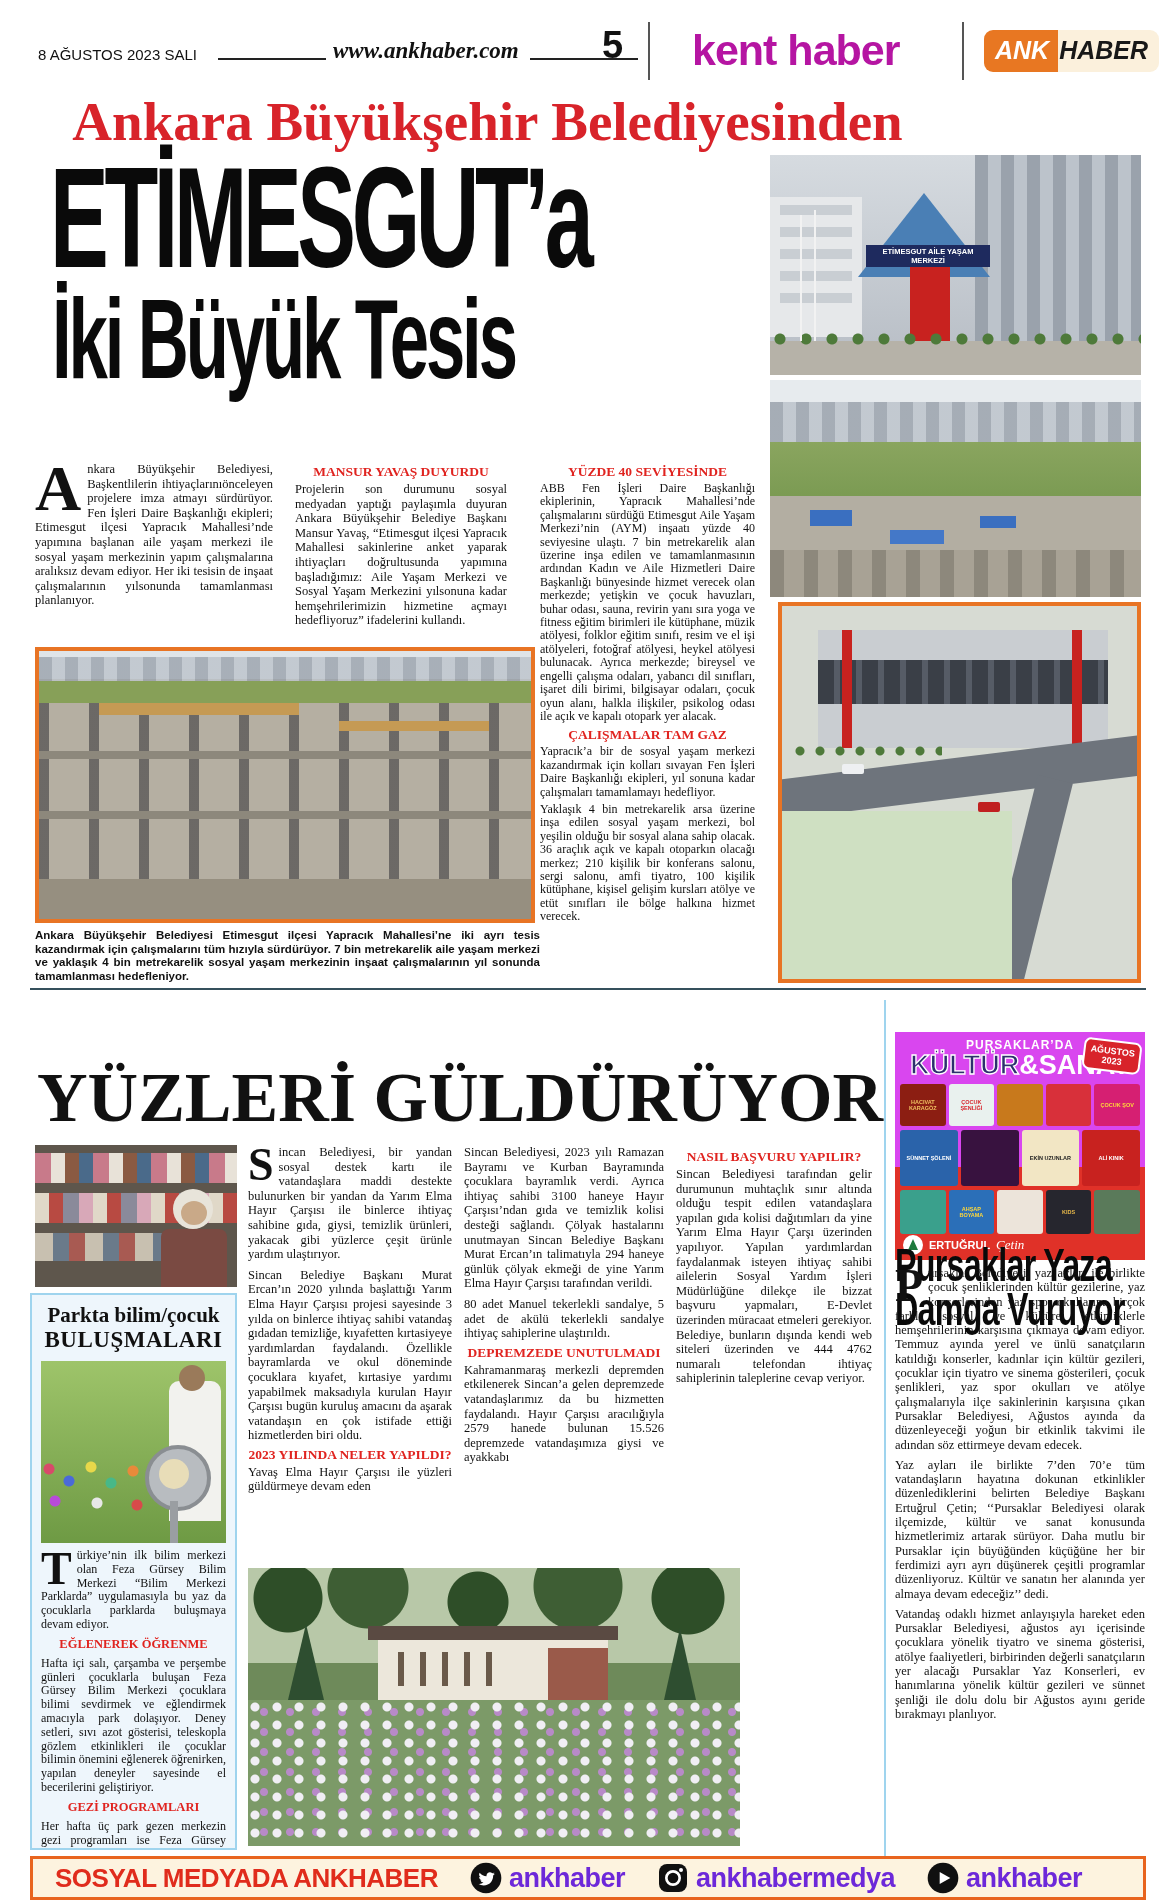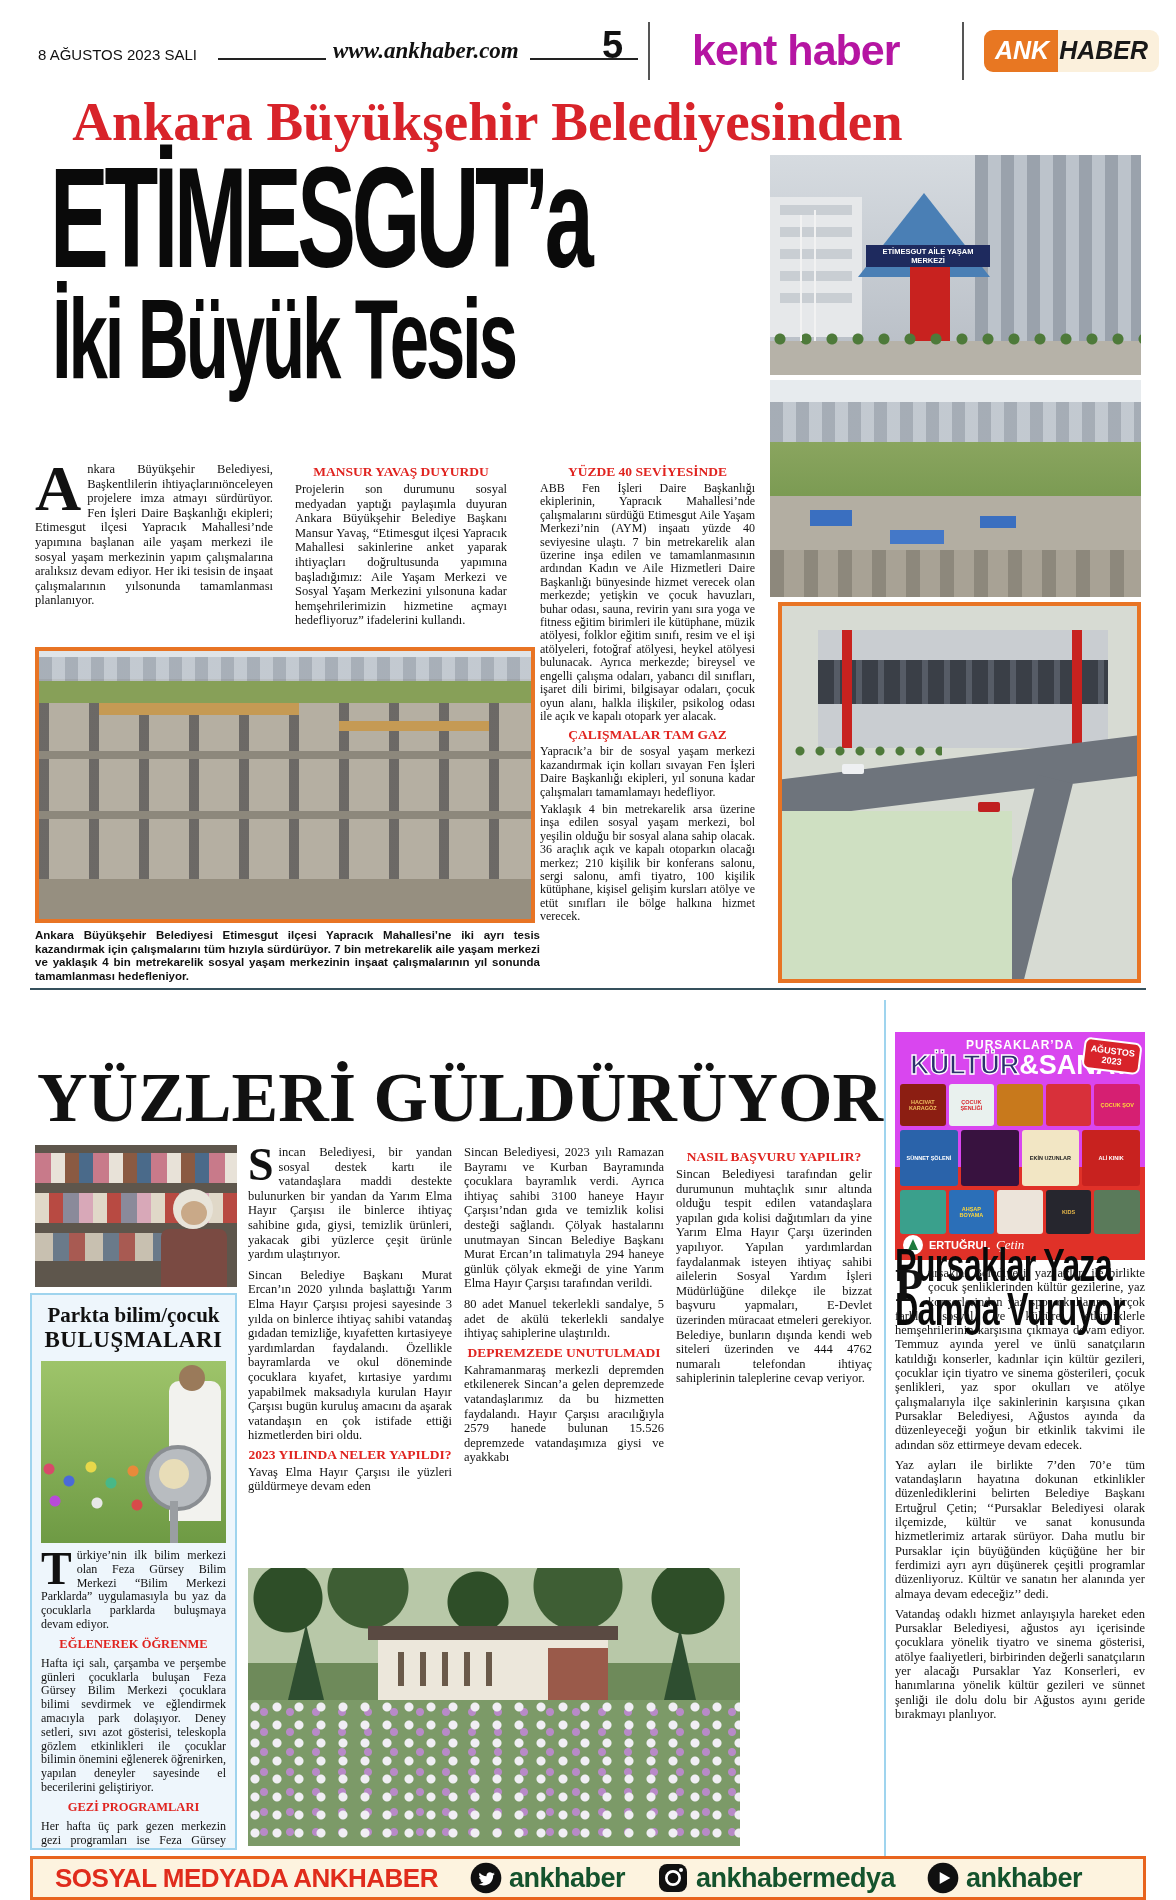--- a/index.html
+++ b/index.html
@@ -73,21 +73,21 @@
   .ph2a{left:895px;top:1243px;font-size:46px;line-height:44px;letter-spacing:-1px;transform:scaleX(.70);}
   .ph2b{left:895px;top:1287px;font-size:46px;line-height:44px;letter-spacing:-1px;transform:scaleX(.70);}
   .purs-body{left:895px;top:1266px;width:250px;height:512px;font-size:12.5px;line-height:14.3px;
      text-align:justify;overflow:hidden;}
   .purs-body p{margin:0 0 6px 0;}
   
   .fbar{left:30px;top:1856px;width:1116px;height:44px;background:#fdf3df;border:3px solid #e8641e;
      box-sizing:border-box;display:flex;align-items:center;font-family:"Liberation Sans",sans-serif;}
   .fbar-title{margin-left:22px;color:#e02c1c;font-weight:bold;font-size:26px;letter-spacing:-.5px;}
   .fitem{display:flex;align-items:center;gap:7px;margin-left:32px;}
-  .fhandle{font-weight:bold;font-size:27px;color:#14532d;letter-spacing:-.5px;}
+  .fhandle{font-weight:bold;font-size:27px;color:#6d28d9;letter-spacing:-.5px;}
   
   .win{background:repeating-linear-gradient(90deg,#9aa2ac 0 13px,#bcc3cb 13px 26px);}
 </style>
 </head>
 <body>
 
 <div class="page">
 
   <div class="abs hdr-date">8 AĞUSTOS 2023 SALI</div>
   <div class="abs hdr-rule" style="left:218px;width:108px;"></div>

